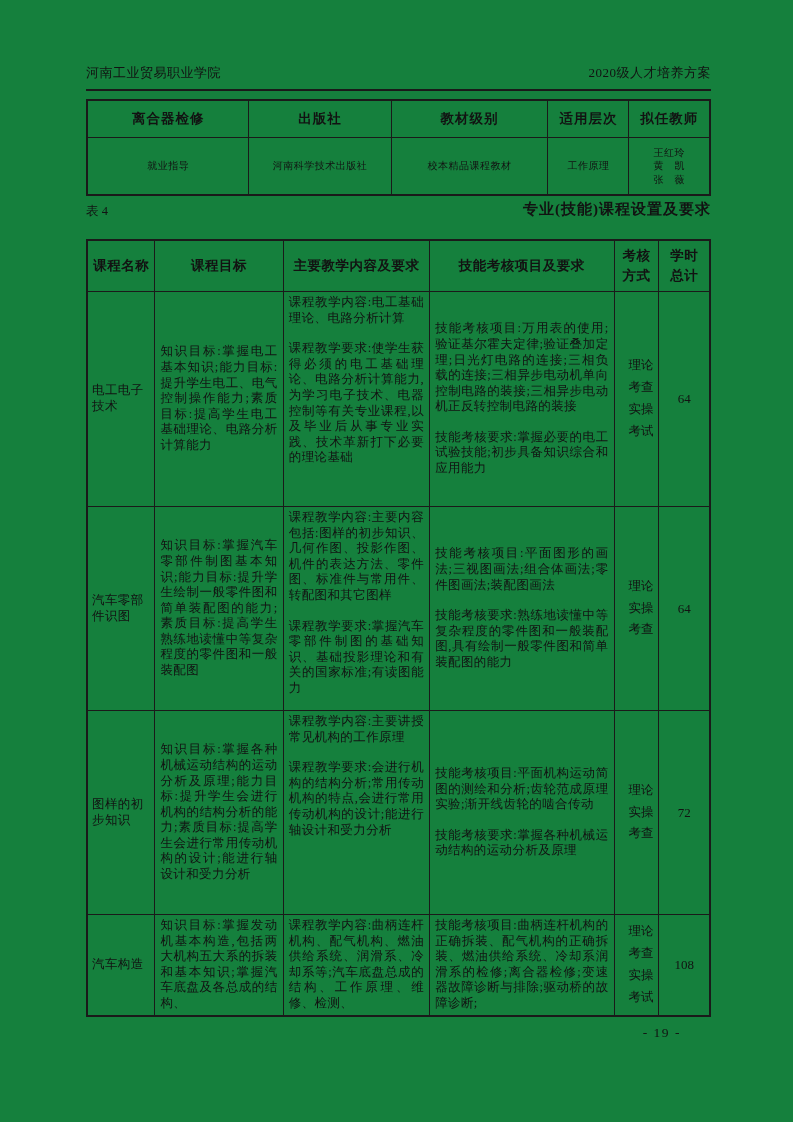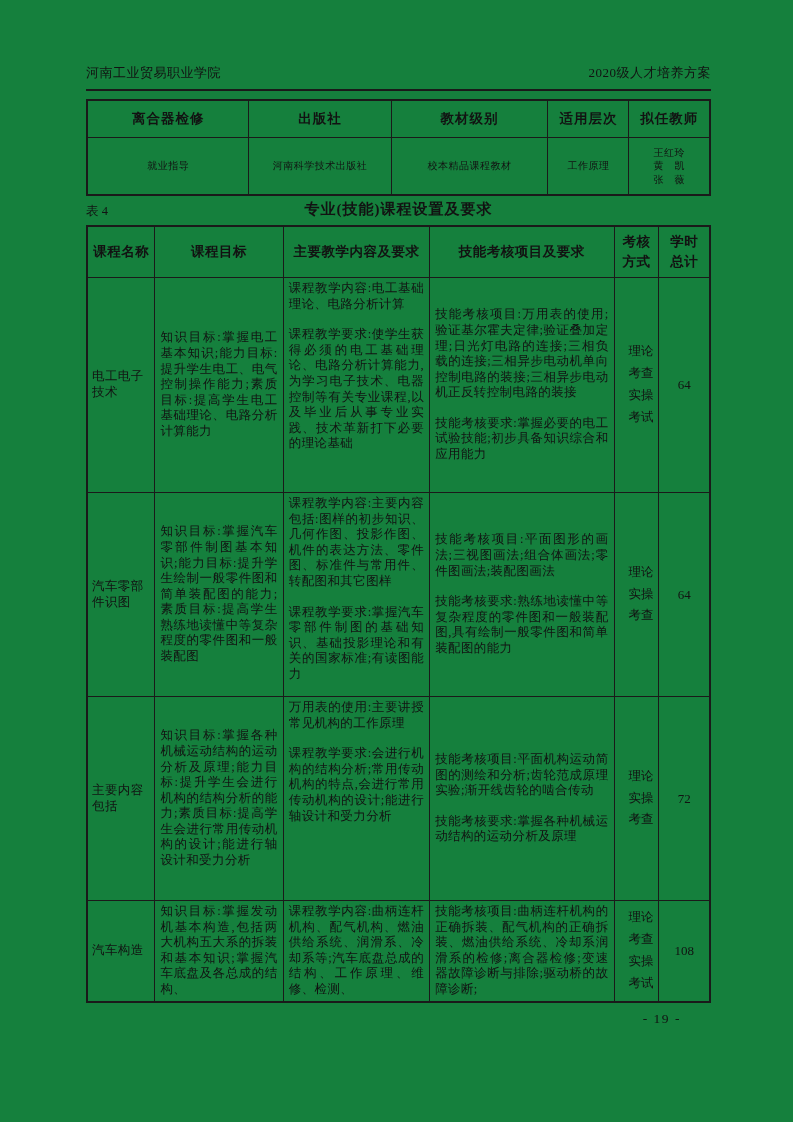--- a/index.html
+++ b/index.html
@@ -28,21 +28,21 @@
   
   .tbl1 { margin-top:8px; }
   .tbl1 th { font-size:13.5px; font-weight:bold; height:34px; text-align:center; letter-spacing:1px; }
   .tbl1 td { font-size:10px; text-align:center; height:54px; vertical-align:middle; letter-spacing:0.5px; }
   .tbl1 .teachers { white-space:pre-line; line-height:1.35; }
 
   
   .section-heading { font-size:15px; font-weight:bold; margin:15px 0 12px; padding-left:30px; letter-spacing:1px; }
 
   
-  .caption { position:relative; text-align:center; font-size:15px; font-weight:bold; margin:4px 0 6px; letter-spacing:1px; }
+  .caption { position:relative; text-align:right; font-size:15px; font-weight:bold; margin:4px 0 20px; letter-spacing:1px; }
   .caption .label { position:absolute; left:0; top:3px; font-weight:normal; font-size:12.5px; letter-spacing:0; }
 
   
   .tbl2 th {
     font-size:13.5px; font-weight:bold; text-align:center;
     white-space:pre-line; line-height:1.45; padding:4px 2px; letter-spacing:0.5px;
     height:42px;
   }
   .tbl2 td {
     font-size:12.5px; line-height:15.6px; padding:3px 5px;
@@ -158,24 +158,24 @@
           <td class="cell-assess">
             <div class="para">技能考核项目:平面图形的画法;三视图画法;组合体画法;零件图画法;装配图画法</div>
             <div class="para">技能考核要求:熟练地读懂中等复杂程度的零件图和一般装配图,具有绘制一般零件图和简单装配图的能力</div>
           </td>
           <td class="cell-method">理论
 实操
 考查</td>
           <td class="cell-hours">64</td>
         </tr>
         <tr class="r3">
-          <td class="cell-name">主要内容包括</td>
+          <td class="cell-name">图样的初步知识</td>
           <td class="cell-obj">知识目标:掌握各种机械运动结构的运动分析及原理;能力目标:提升学生会进行机构的结构分析的能力;素质目标:提高学生会进行常用传动机构的设计;能进行轴设计和受力分析</td>
           <td class="cell-content">
-            <div class="para">万用表的使用:主要讲授常见机构的工作原理</div>
+            <div class="para">课程教学内容:主要讲授常见机构的工作原理</div>
             <div class="para">课程教学要求:会进行机构的结构分析;常用传动机构的特点,会进行常用传动机构的设计;能进行轴设计和受力分析</div>
           </td>
           <td class="cell-assess">
             <div class="para">技能考核项目:平面机构运动简图的测绘和分析;齿轮范成原理实验;渐开线齿轮的啮合传动</div>
             <div class="para">技能考核要求:掌握各种机械运动结构的运动分析及原理</div>
           </td>
           <td class="cell-method">理论
 实操
 考查</td>
           <td class="cell-hours">72</td>

